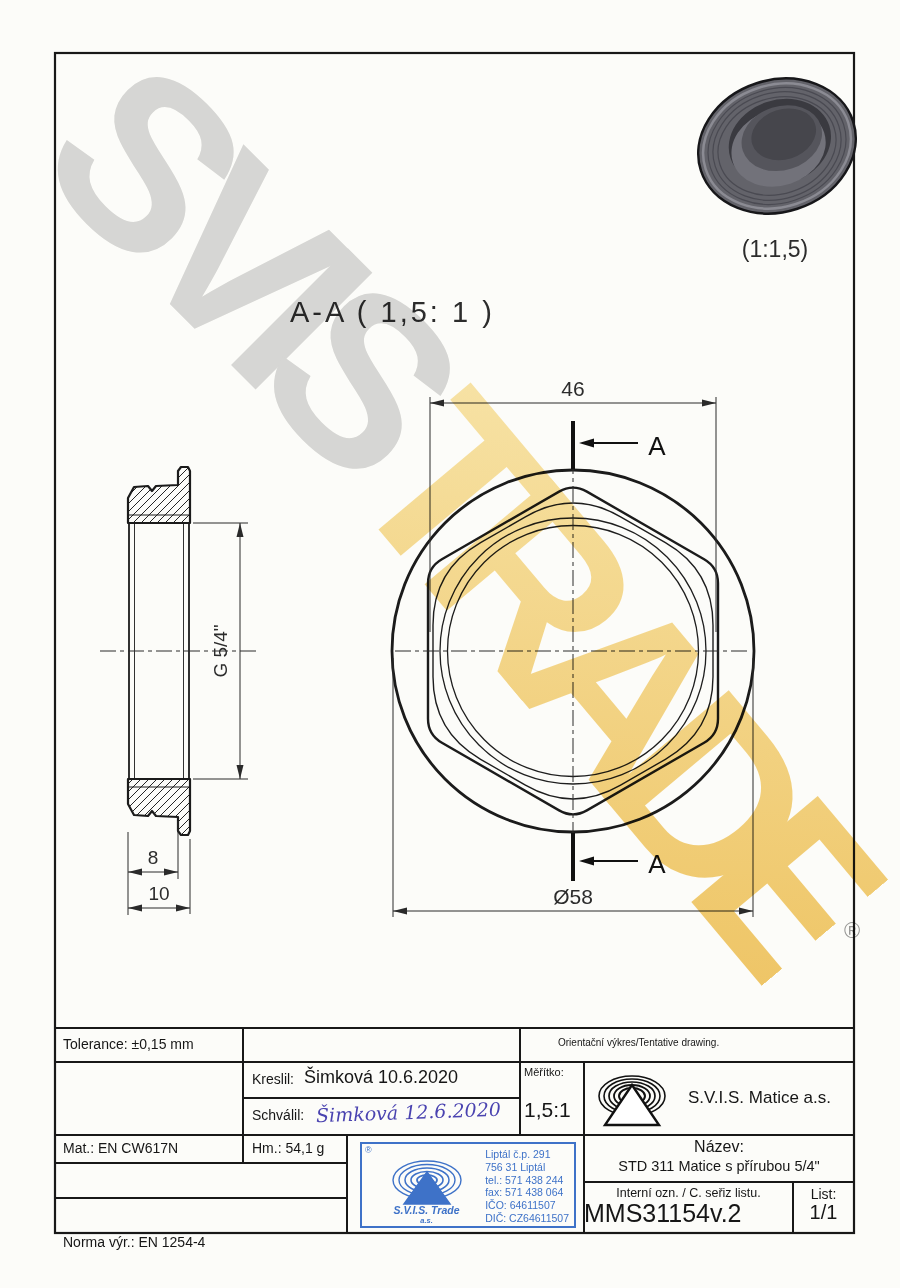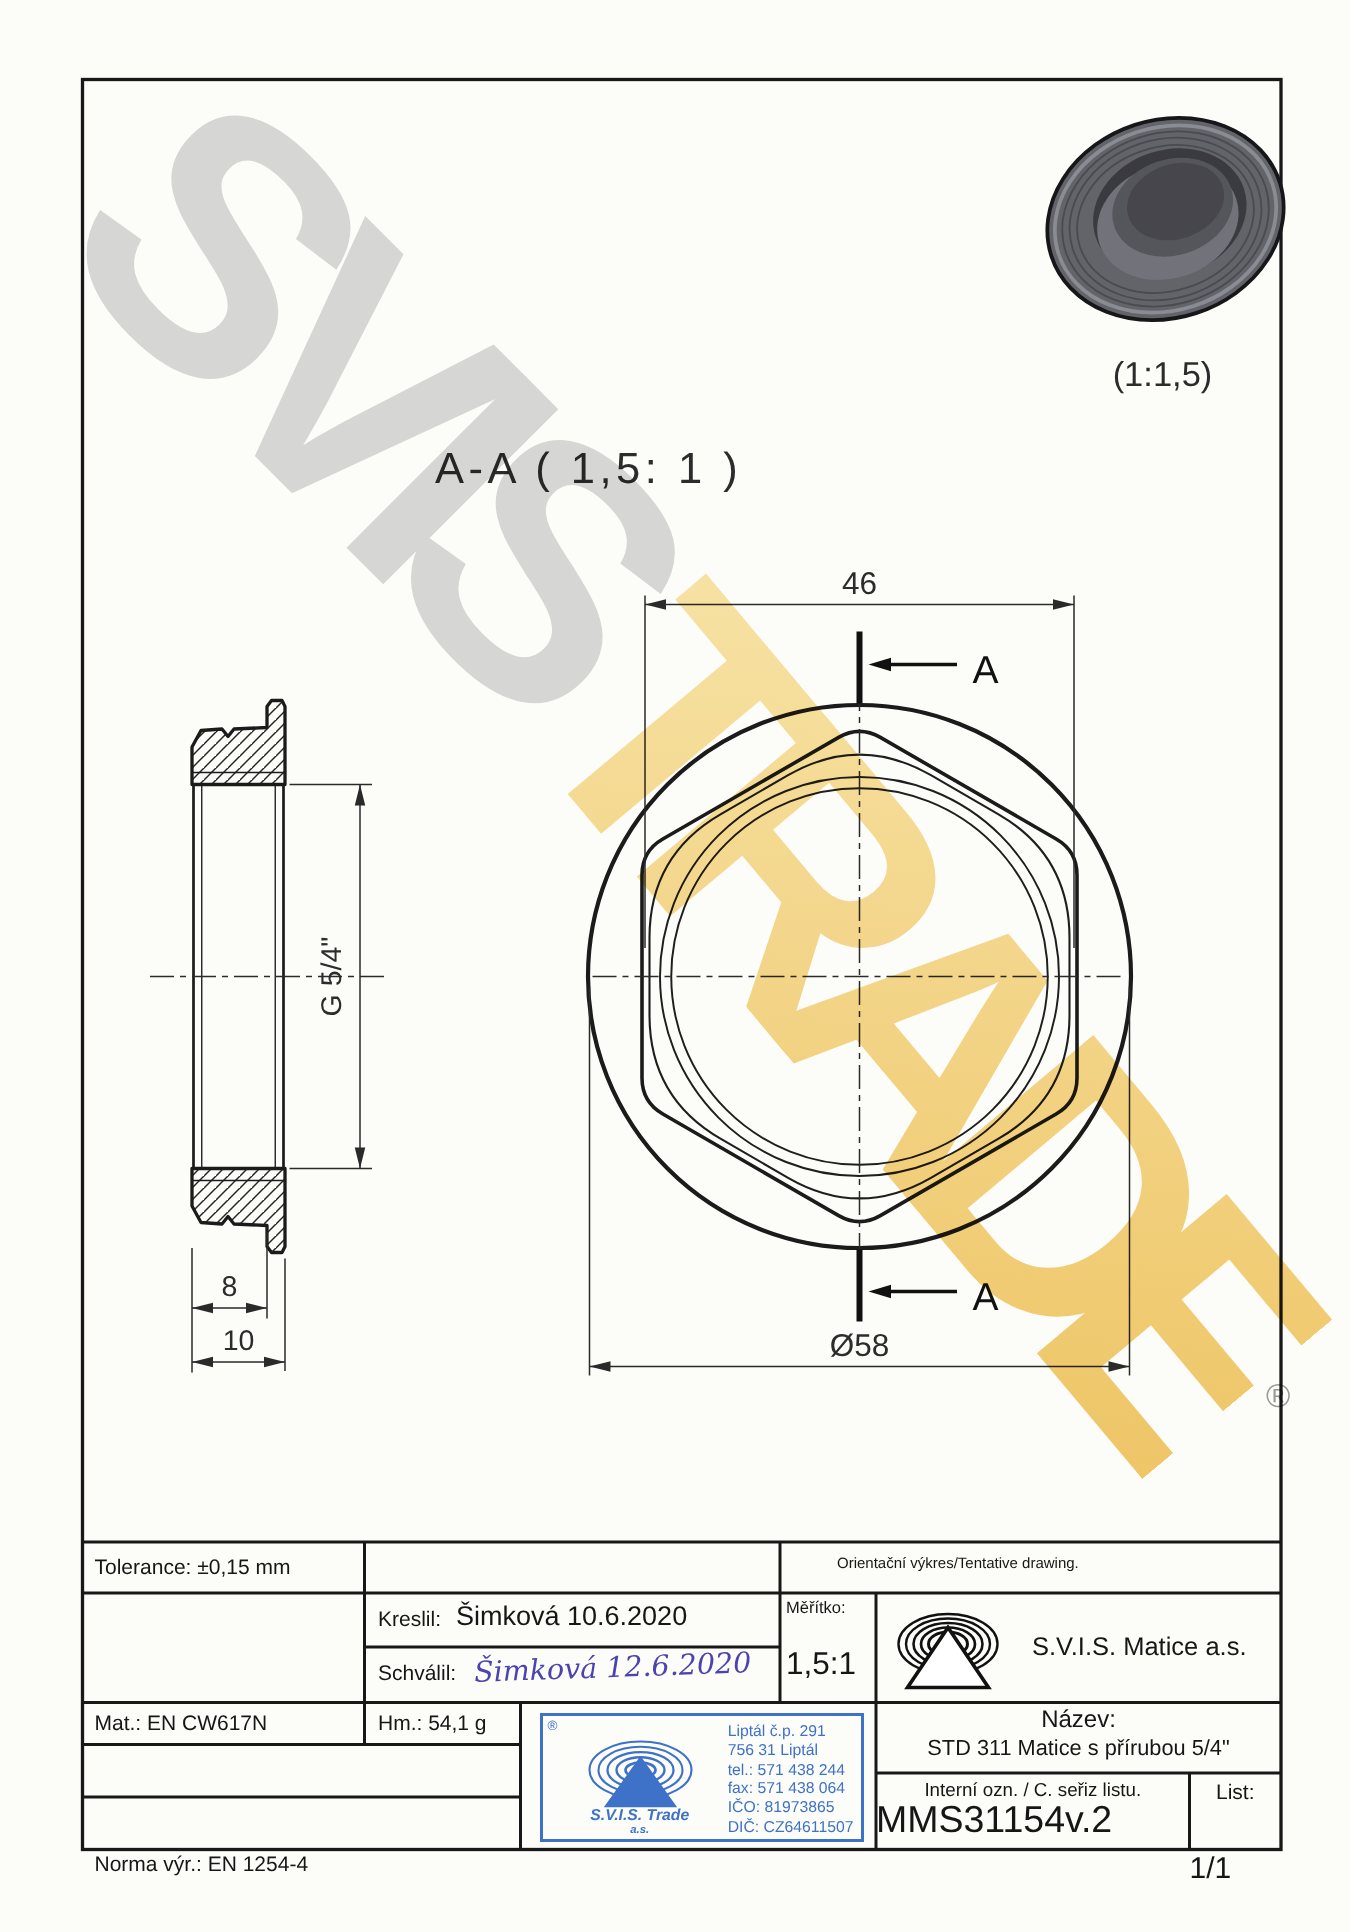--- a/index.html
+++ b/index.html
@@ -192,21 +192,21 @@
   <div class="tb-text" style="left:63px;top:1140px;font-size:14px;">Mat.: EN CW617N</div>
   <div class="tb-text" style="left:252px;top:1140px;font-size:14px;">Hm.: 54,1 g</div>
   <div class="tb-text" style="left:63px;top:1206px;font-size:14px;margin-top:28px;">Norma výr.: EN 1254-4</div>
 
   <div class="tb-text" style="left:584px;top:1138px;width:270px;text-align:center;font-size:16px;">Název:</div>
   <div class="tb-text" style="left:584px;top:1158px;width:270px;text-align:center;font-size:14.5px;">STD 311 Matice s přírubou 5/4"</div>
 
   <div class="tb-text" style="left:584px;top:1186px;width:209px;text-align:center;font-size:12.5px;">Interní ozn. / C. seřiz listu.</div>
   <div class="tb-text" style="left:584px;top:1199px;width:209px;text-align:left;font-size:25px;">MMS31154v.2</div>
   <div class="tb-text" style="left:793px;top:1186px;width:61px;text-align:center;font-size:14px;">List:</div>
-  <div class="tb-text" style="left:793px;top:1201px;width:61px;text-align:left;font-size:20px;margin-top:34px;">1/1</div>
+  <div class="tb-text" style="left:793px;top:1201px;width:61px;text-align:center;font-size:20px;">1/1</div>
 
   <div class="stamp">
     <div class="reg">®</div>
     <svg width="110" height="52" style="left:10px;top:10px;">
       <g fill="none" stroke="#3e72c8" transform="translate(55,26)">
         <ellipse rx="34" ry="19" stroke-width="1.4"></ellipse>
         <ellipse rx="28" ry="15.5" stroke-width="1.4"></ellipse>
         <ellipse rx="22" ry="12" stroke-width="1.5"></ellipse>
         <ellipse rx="16" ry="8.5" stroke-width="1.6"></ellipse>
         <ellipse rx="10" ry="5" stroke-width="1.8"></ellipse>
@@ -215,18 +215,18 @@
     </svg>
     <div class="co">
       <span>S.V.I.S. Trade</span><br>
       <small>a.s.</small>
     </div>
     <div class="addr">
       <div>Liptál č.p. 291</div>
       <div>756 31 Liptál</div>
       <div>tel.: 571 438 244</div>
       <div>fax: 571 438 064</div>
-      <div>IČO: 81973865</div>
+      <div>IČO: 64611507</div>
       <div>DIČ: CZ64611507</div>
     </div>
   </div>
 
 </div>
 
 </body></html>

